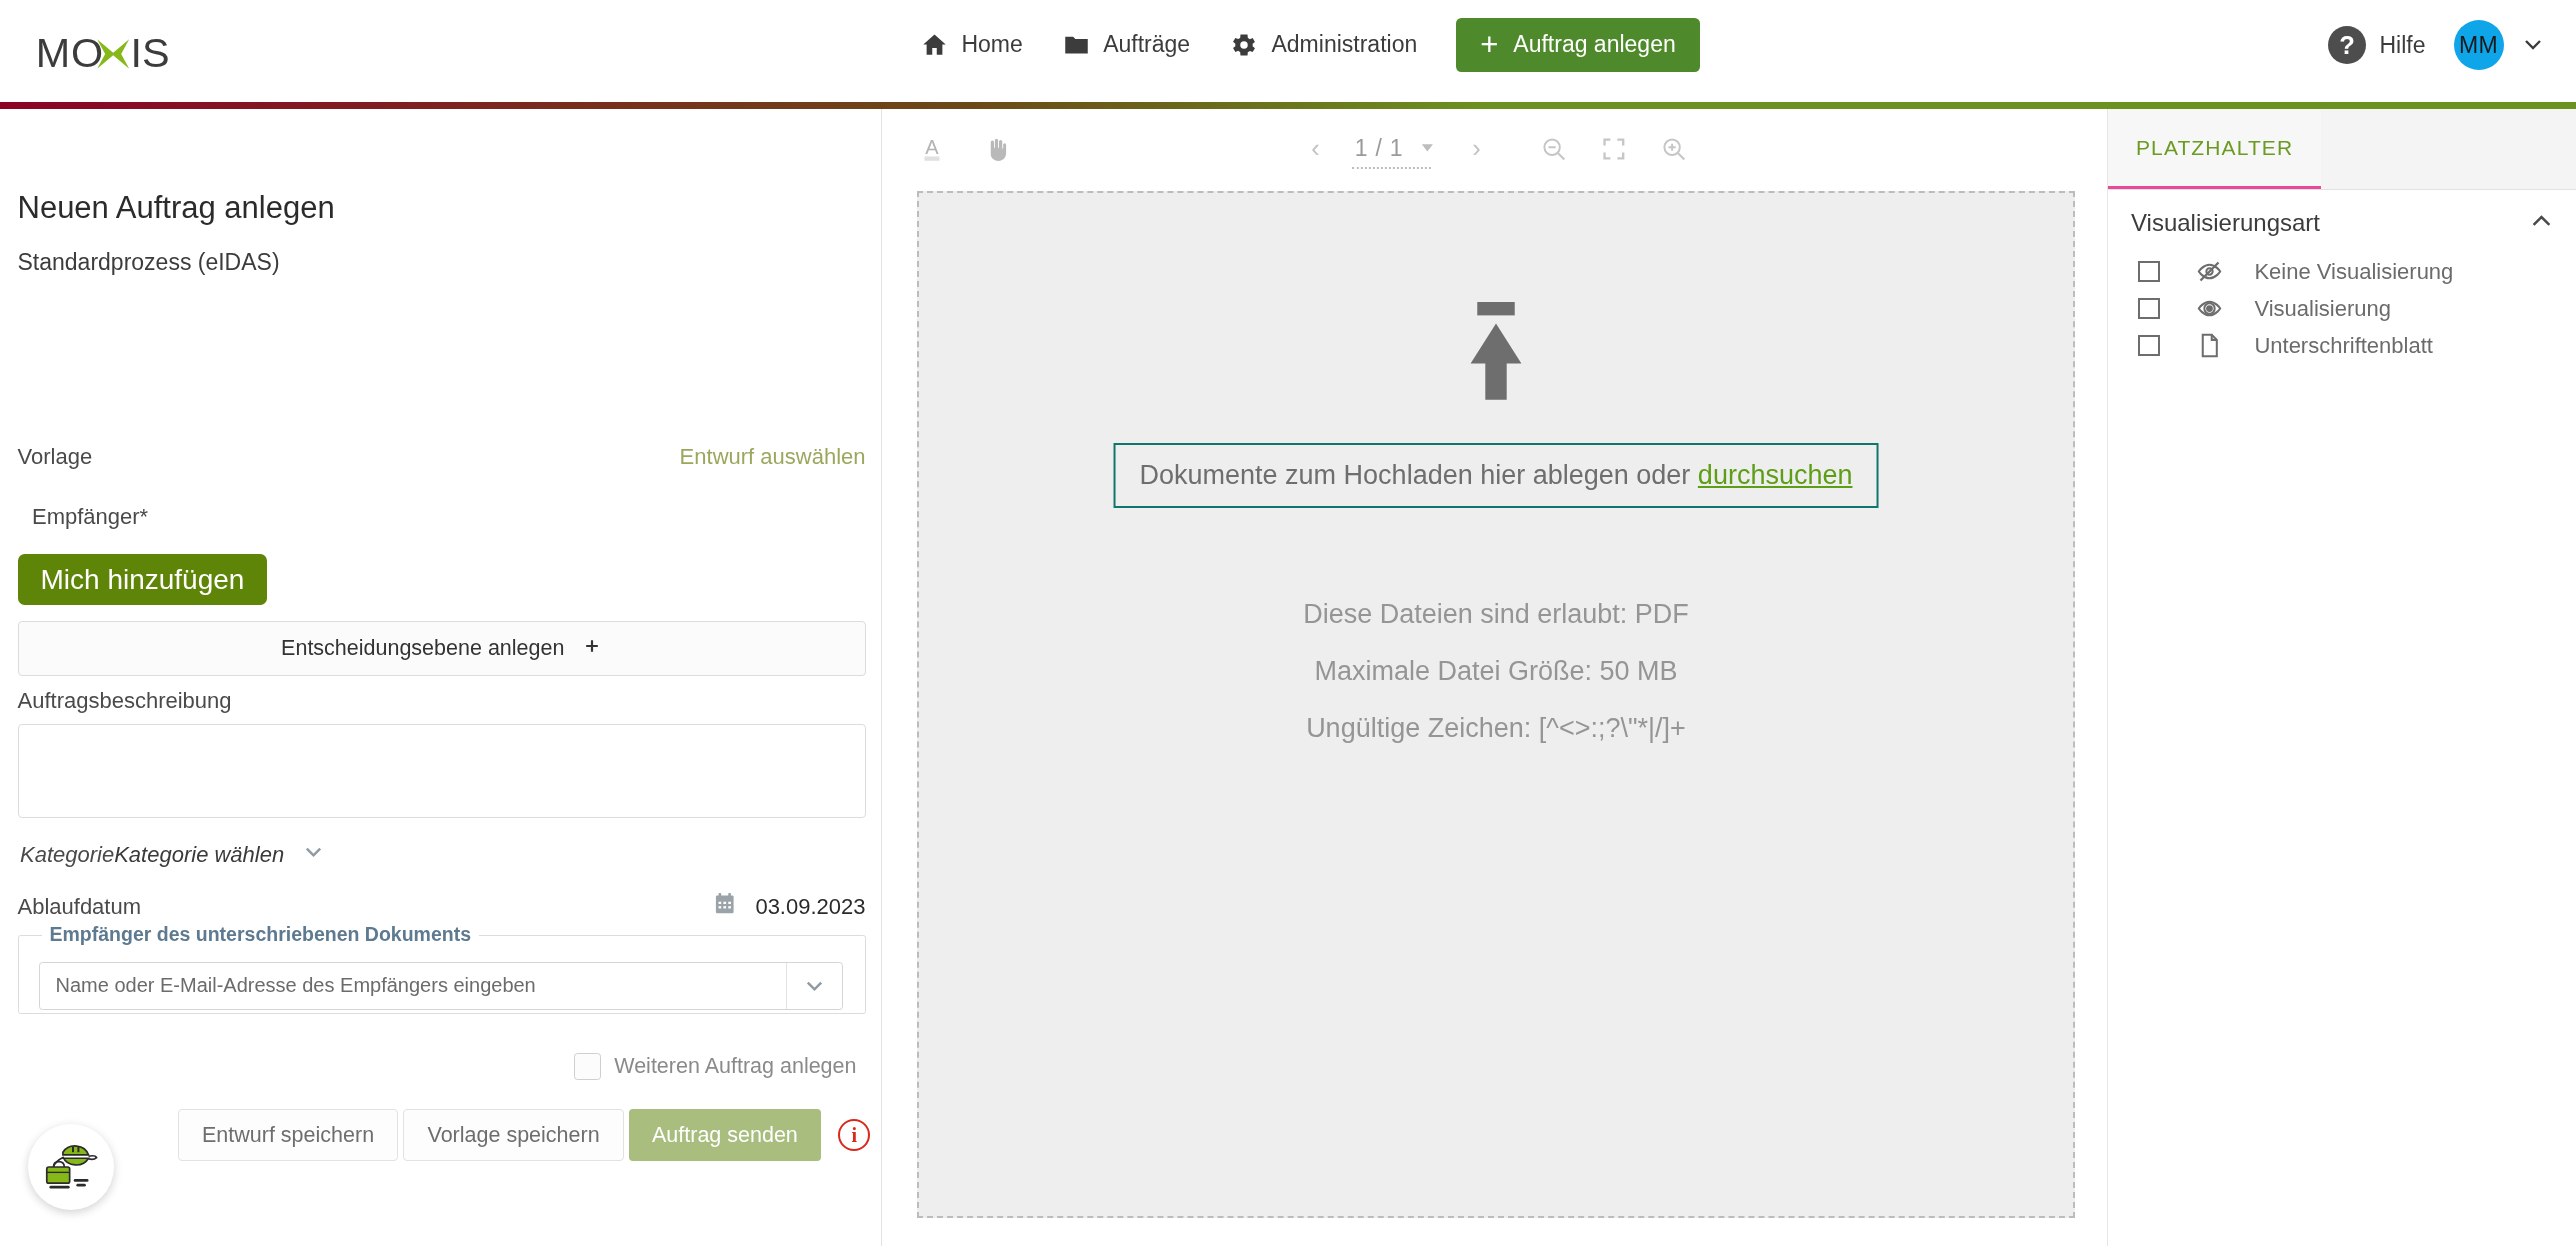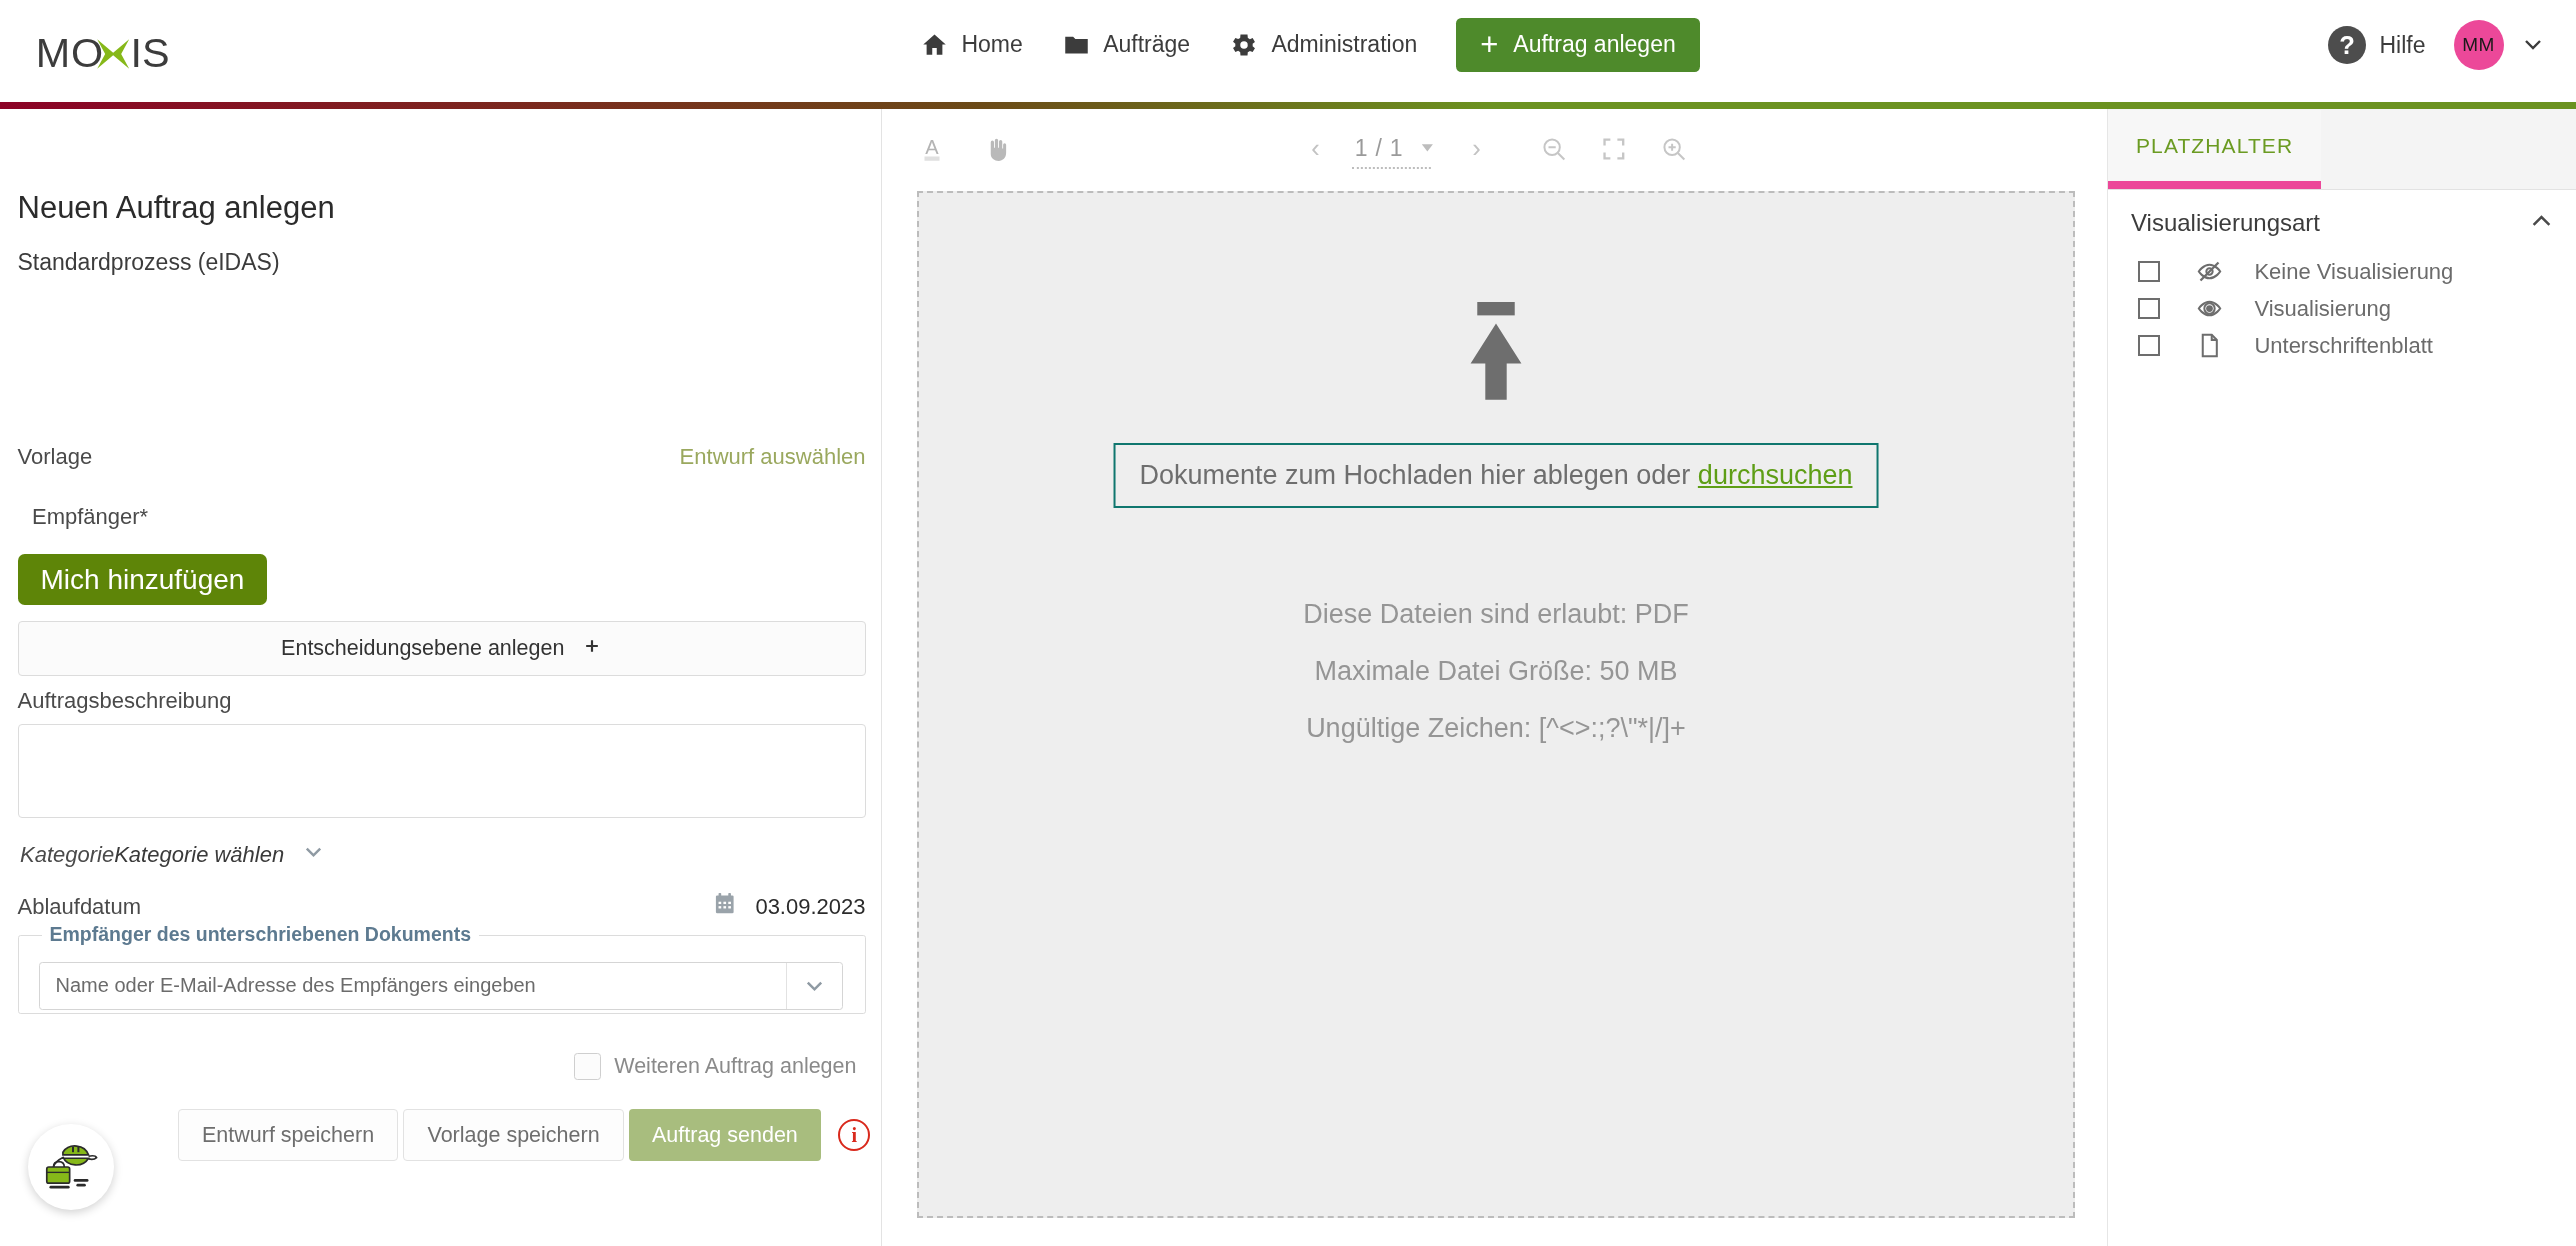--- a/index.html
+++ b/index.html
@@ -60,23 +60,23 @@
   .help { display: flex; align-items: center; gap: 13.4px; cursor: pointer; margin-right: 28px;}
   .help-circle {
     width: 38px; height: 38px; border-radius: 50%;
     background: #4d4d4d; color: #fff;
     display: flex; align-items: center; justify-content: center;
     font-size: 25.5px; font-weight: 700;
   }
   .help-label { font-size: 23px; color: #3c3c3c; }
   .avatar {
     width: 50px; height: 50px; border-radius: 50%;
-    background: #ec4899; color: #1a1a1a;
+    background: #0ea5e9; color: #1a1a1a;
     display: flex; align-items: center; justify-content: center;
-    font-size: 19px; letter-spacing: 0.3px; cursor: pointer;
+    font-size: 23px; letter-spacing: 0.3px; cursor: pointer;
   }
   .caret-down { margin-left: 17.5px; cursor: pointer; }
 
   
   .left-panel {
     position: absolute; left: 0; top: 109px;
     width: 884px; height: 1137px;
     background: #fff; overflow: hidden;
   }
   .left-inner { position: absolute; left: 0; top: 0; width: 874px; }
@@ -256,21 +256,21 @@
     position: absolute; left: 0; top: 0;
     width: 469px; height: 81px;
     background: #f4f4f4;
     border-bottom: 1.3px solid #e2e2e2;
     display: flex; align-items: flex-end;
   }
   .tab-active {
     height: 79px; padding: 0 28px;
     display: flex; align-items: center;
     background: #f7f7f7;
-    border-bottom: 8px solid #ec4899;
+    border-bottom: 3px solid #ec4899;
     color: #6b9b22; font-size: 21px; letter-spacing: 1.1px;
     cursor: pointer;
   }
   .section-head {
     position: absolute; left: 23px; top: 99px;
     width: 424px; display: flex; justify-content: space-between; align-items: center;
     cursor: pointer;
   }
   .section-title { font-size: 24px; color: #3c3c3c; }
   .opt-list { position: absolute; left: 30px; top: 144px; width: 430px; }

